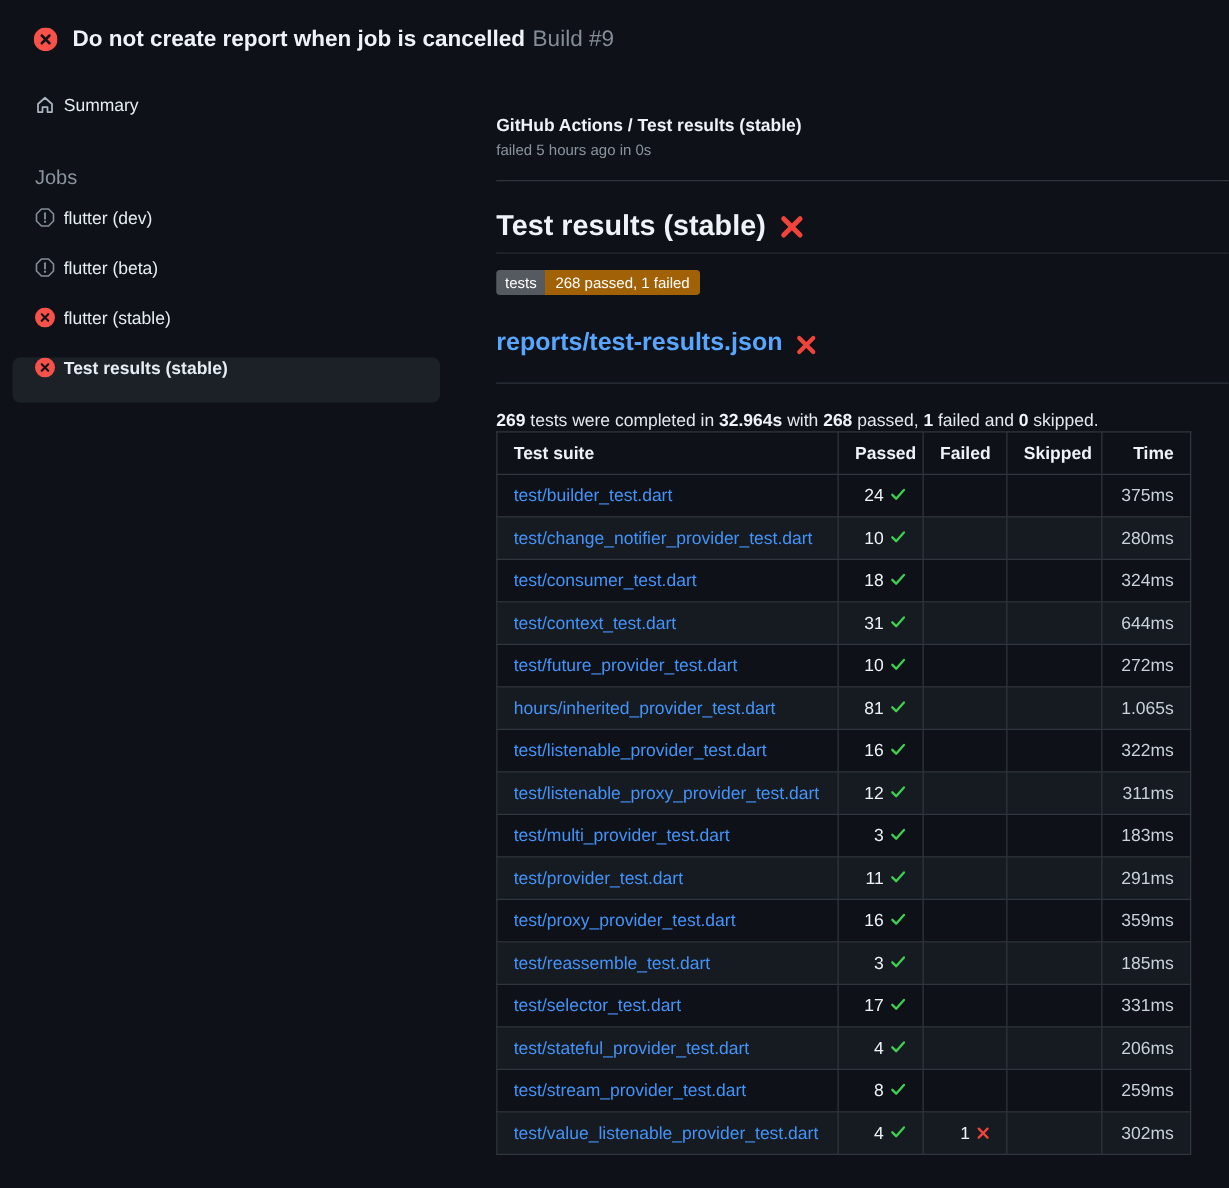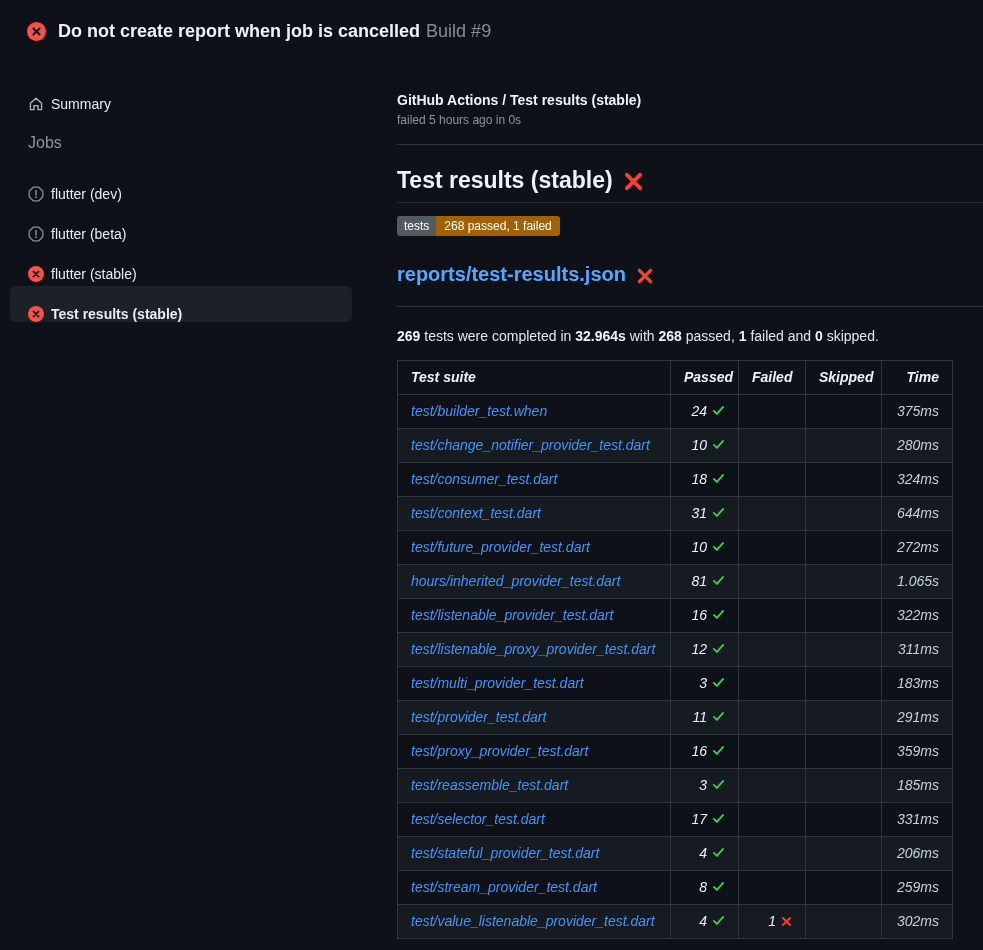--- a/index.html
+++ b/index.html
@@ -19,21 +19,21 @@
   .page-title { font-size: 18px; font-weight: bold; color: #eef3f8; white-space: nowrap; }
   .page-title .build { font-weight: normal; color: #848d97; margin-left: 6px; }
 
   
   .layout { display: flex; align-items: flex-start; }
   aside { width: 380px; flex-shrink: 0; padding-top: 20px; }
   main  { flex: 1; padding: 36px 0 0 17px; }
 
   
   .side-item {
-    display: flex; align-items: flex-end;
+    display: flex; align-items: flex-start;
     height: 36px; margin: 0 28px 4px 10px;
     padding: 0 10px 0 18px; border-radius: 6px;
     color: #e6edf3; cursor: pointer;
   }
   .side-item .icon { width: 16px; height: 16px; margin-right: 7px; flex-shrink: 0; }
   .side-item .icon svg { display: block; }
   .side-item.selected { background: #1c2128; font-weight: bold; }
   .jobs-label { margin: 22px 0 14px 28px; font-size: 16px; color: #8b949e; }
   .summary-item { margin-bottom: 0; }
 
@@ -59,22 +59,22 @@
     display: flex; align-items: center; gap: 10px;
   }
   h3.report-title a { color: #58a6ff; text-decoration: none; cursor: pointer; }
   h3.report-title svg { margin-top: 2px; }
 
   .run-summary { margin-top: 21px; font-size: 14px; color: #e2e8ee; }
   .run-summary b { color: #eef3f8; }
 
   
   table {
-    margin-top: 16px; border-collapse: collapse; table-layout: fixed;
-    width: 555px; font-size: 14px; font-style: italic;
+    margin-top: 1px; border-collapse: collapse; table-layout: fixed;
+    width: 555px; font-size: 14px;
   }
   th, td { border: 1px solid #30363d; padding: 7px 13px; line-height: 19px; }
   thead th { font-weight: bold; color: #eef3f8; text-align: left; }
   thead th.num { text-align: right; }
   tbody tr:nth-child(even) { background: #161b22; }
   td.num { text-align: right; color: #eef3f8; white-space: nowrap; }
   td.time-cell { text-align: right; color: #c9d1d9; }
   td.suite-cell a { color: #4493f8; text-decoration: none; cursor: pointer; }
   .mark { display: inline-block; vertical-align: -1px; margin-left: 5px; }
   .mark svg { display: block; }
@@ -187,21 +187,21 @@
         <tr>
           <th>Test suite</th>
           <th class="num">Passed</th>
           <th class="num">Failed</th>
           <th class="num">Skipped</th>
           <th class="num">Time</th>
         </tr>
       </thead>
       <tbody>
       <tr>
-        <td class="suite-cell"><a class="suite-link">test/builder_test.when</a></td>
+        <td class="suite-cell"><a class="suite-link">test/builder_test.dart</a></td>
         <td class="num cell-passed"><span class="val">24</span><span class="mark"><svg width="13" height="13" viewBox="0 0 14 14">
                   <path d="M2 7.4 L5.3 10.7 L12 3.2" stroke="#3fcf50" stroke-width="2" fill="none" stroke-linecap="round" stroke-linejoin="round"></path>
                 </svg></span></td>
         <td class="num cell-failed"><span class="val"></span></td>
         <td class="num cell-skipped"><span class="val"></span></td>
         <td class="time-cell">375ms</td>
       </tr>
 
       <tr>
         <td class="suite-cell"><a class="suite-link">test/change_notifier_provider_test.dart</a></td>

